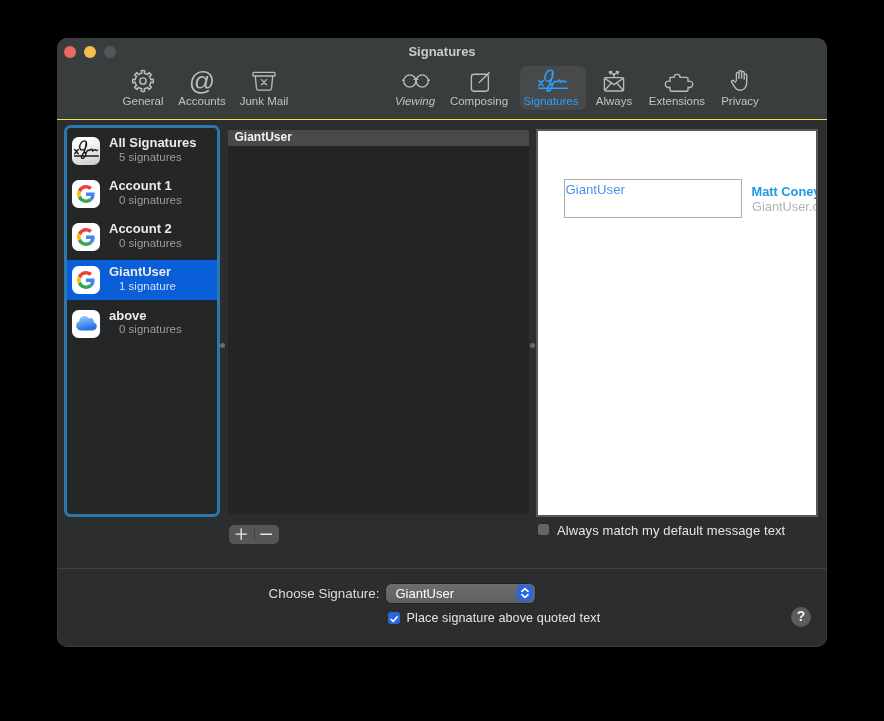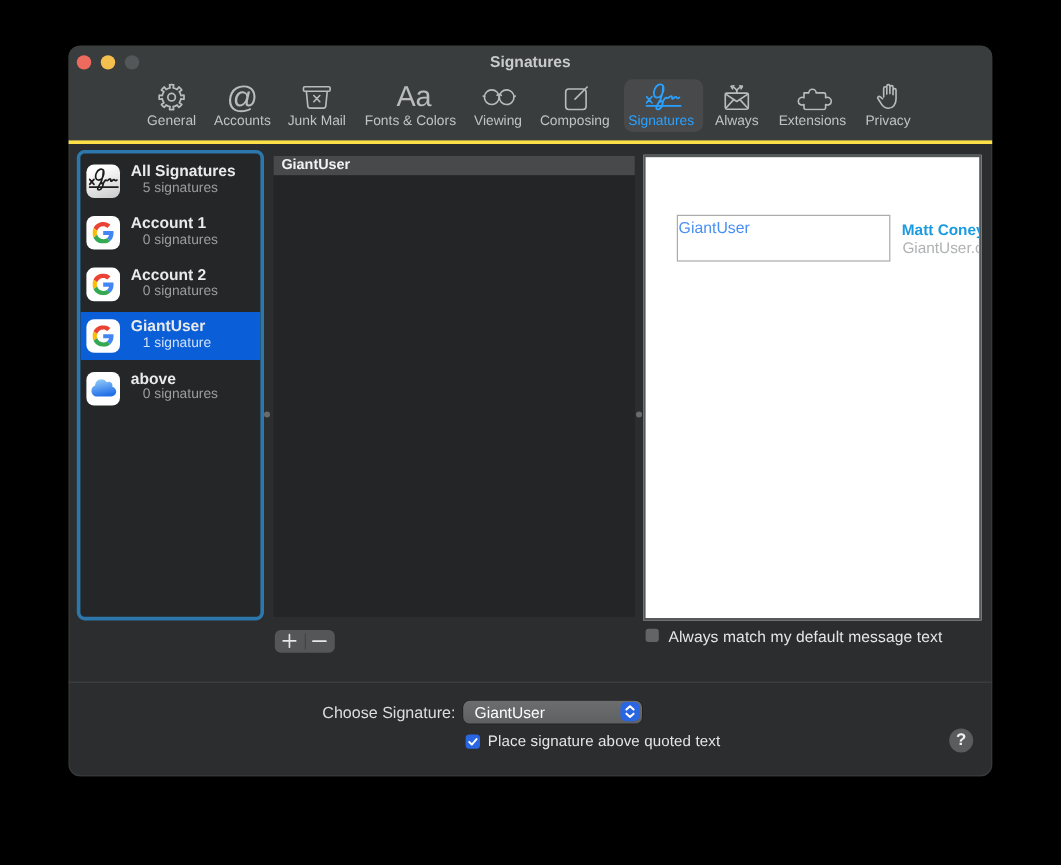--- a/index.html
+++ b/index.html
@@ -1,19 +1,19 @@
 <!DOCTYPE html>
 <html><head>
 <meta charset="utf-8">
 <style>
 html,body{margin:0;padding:0;background:#000;}
 *{box-sizing:border-box;font-family:"Liberation Sans",sans-serif;}
 #stage{position:relative;width:884px;height:721px;background:#000;overflow:hidden;}
 #win{position:absolute;left:57px;top:38px;width:770px;height:609px;background:#2b2d2e;border-radius:10px;overflow:hidden;box-shadow:inset 0 0 0 1px rgba(255,255,255,0.07);}
-#tbar{position:absolute;left:0;top:0;width:770px;height:81.5px;background:#3a3d3e;border-bottom:3px solid #fde047;}
+#tbar{position:absolute;left:0;top:0;width:770px;height:81.5px;background:#3a3d3e;border-bottom:1px solid #fde047;}
 .tl{position:absolute;top:8px;width:12px;height:12px;border-radius:50%;}
 #title{position:absolute;left:0;top:6px;width:770px;text-align:center;font-size:13px;font-weight:bold;color:#c9cacb;}
 .titem{position:absolute;top:28px;height:44px;}
 .ticon{position:absolute;left:50%;transform:translateX(-50%);top:1.5px;width:26px;height:26px;}
 .tlabel{position:absolute;left:50%;transform:translateX(-50%);top:29px;font-size:11.5px;color:#c0c2c3;white-space:nowrap;}
 .ticon svg{display:block;}
 #selbg{position:absolute;left:463px;top:28px;width:66px;height:44px;background:#48494a;border-radius:7px;}
 
 #sidebar{position:absolute;left:7px;top:87.3px;width:155.5px;height:391.4px;border:3px solid #2c77ab;border-radius:6.5px;background:#242627;overflow:hidden;}
 .row{position:absolute;left:0;width:149.5px;height:40px;}
@@ -78,29 +78,21 @@
     <div class="titem" style="left:174px;width:66px;">
       <div class="ticon">
             <svg width="26" height="26" viewBox="0 0 26 26" fill="none" stroke="#b9bbbc" stroke-width="1.35" stroke-linecap="round" stroke-linejoin="round">
               <rect x="1.9" y="4.3" width="22.2" height="3.7" rx="1.1"></rect>
               <path d="M4.3,8.2 L5.5,20.2 A2.1,2.1 0 0 0 7.6,22.1 H18.4 A2.1,2.1 0 0 0 20.5,20.2 L21.7,8.2"></path>
               <path d="M10.5,11.6 L15.5,16.8 M15.5,11.6 L10.5,16.8"></path>
             </svg>
           </div>
       <div class="tlabel">Junk Mail</div>
     </div>
-    <div class="titem" style="left:245px;width:80px;">
-      <div class="ticon">
-            <svg width="32" height="26" viewBox="0 0 32 26">
-              <text x="16" y="20.5" text-anchor="middle" font-size="24" fill="#b9bbbc" font-family="Liberation Sans">Aa</text>
-            </svg>
-          </div>
-      <div class="tlabel">Fonts &amp; Colors</div>
-    </div>
-    <div class="titem" style="left:325px;width:66px;">
+    <div class="titem" style="left:325px;width:66px;font-style:italic;">
       <div class="ticon">
             <svg width="28" height="26" viewBox="0 0 28 26" fill="none" stroke="#b9bbbc" stroke-width="1.35" stroke-linecap="round">
               <circle cx="7.8" cy="13" r="6.1"></circle>
               <circle cx="20.2" cy="13" r="6.1"></circle>
               <path d="M12.2,11.4 Q14,9.9 15.8,11.4"></path>
               <path d="M0.5,12 L1.8,12.5 M27.5,12 L26.2,12.5"></path>
             </svg>
           </div>
       <div class="tlabel">Viewing</div>
     </div>

